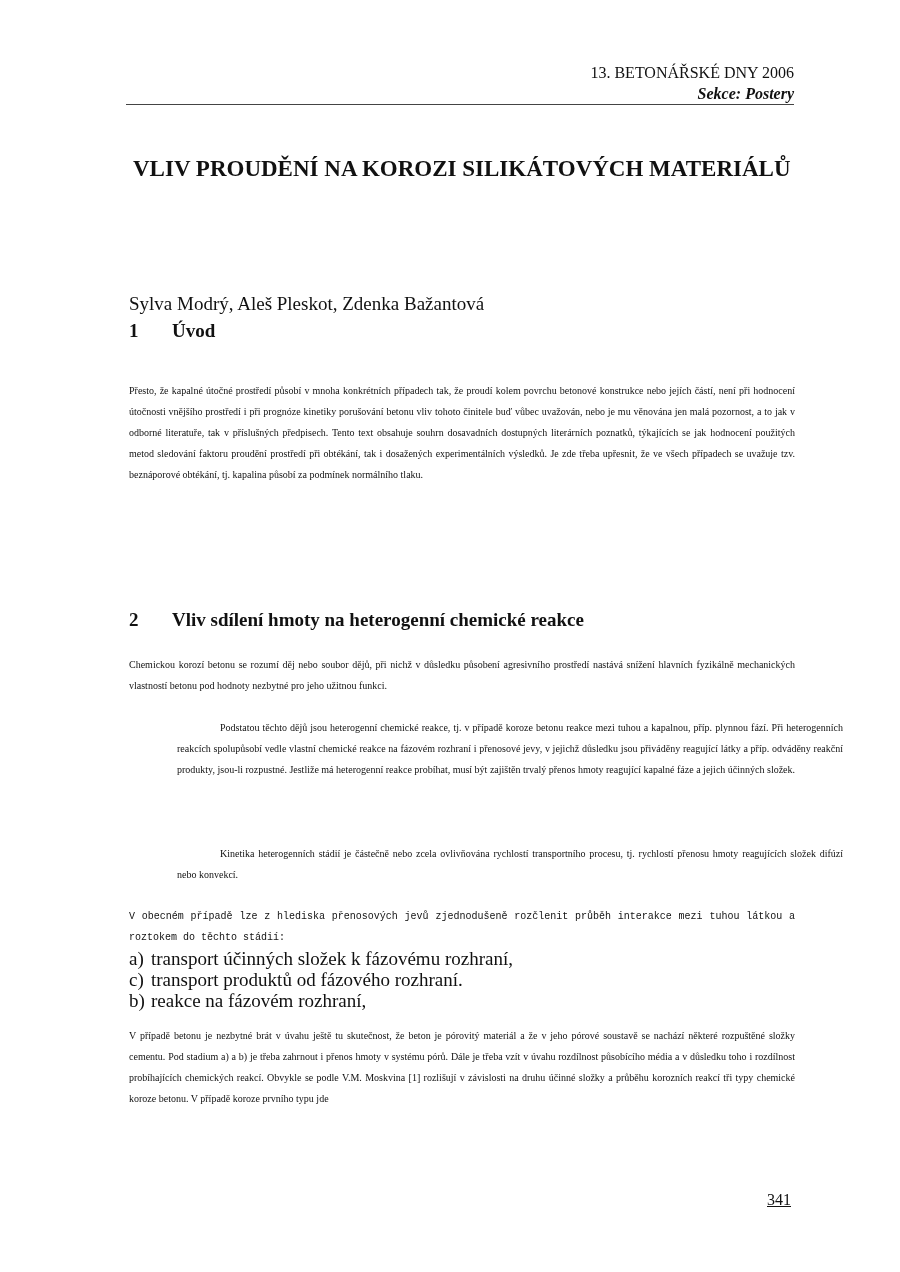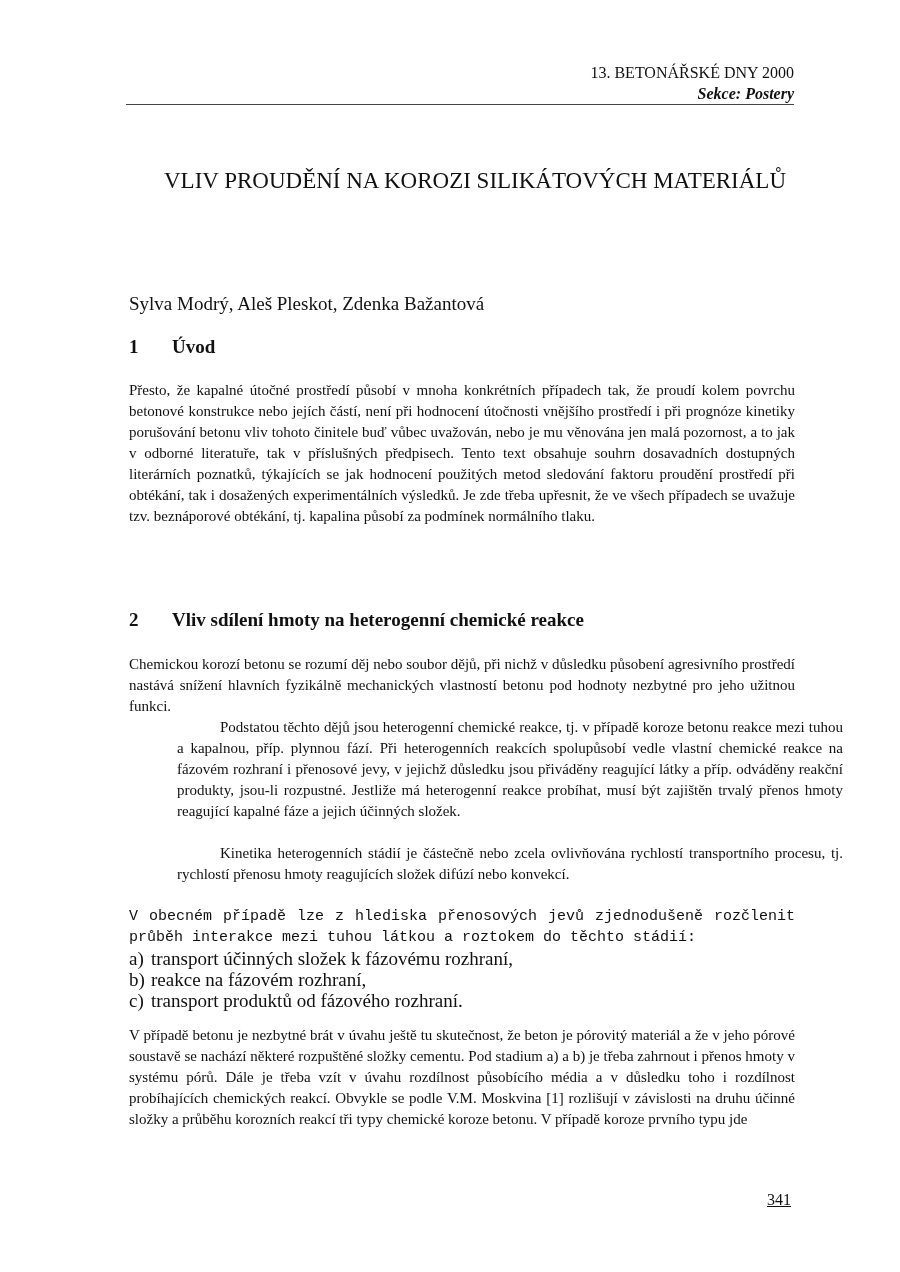--- a/index.html
+++ b/index.html
@@ -2,56 +2,56 @@
 <html><head>
 <meta charset="utf-8">
 <style>
   html, body { margin: 0; padding: 0; background: #ffffff; }
   body { width: 900px; height: 1272px; position: relative; overflow: hidden;
          font-family: "Liberation Serif", "DejaVu Serif", serif; color: #111; }
   .hdr { position: absolute; right: 106px; top: 62px; text-align: right; font-size: 16px; line-height: 21px; }
   .hdr .conf { font-weight: normal; }
   .hdr .sec { font-weight: bold; font-style: italic; }
   .hdr-rule { position: absolute; left: 126px; top: 104px; width: 668px; height: 1px; background: #444; }
-  .title { position: absolute; left: 129px; top: 150px; width: 660px; font-size: 23px; font-weight: normal; line-height: 29px; margin: 16px; text-align: center; }
+  .title { position: absolute; left: 129px; top: 150px; width: 660px; font-size: 23px; font-weight: bold; line-height: 29px; margin: 4px; }
   .authors { position: absolute; left: 129px; top: 249px; font-size: 19px; margin-top: 44px; }
   .h1 { position: absolute; left: 129px; font-size: 19px; font-weight: bold; margin: 0; }
   .h1 .num { display: inline-block; width: 43px; }
-  .para { position: absolute; left: 129px; width: 666px; font-size: 15px; line-height: 21px; text-align: justify; margin: 0; }
+  .para { position: absolute; left: 129px; width: 666px; font-size: 10px; line-height: 21px; text-align: justify; margin: 0; }
   .para.indent { text-indent: 43px; margin-left: 48px; }
   .list { position: absolute; left: 129px; width: 666px; font-size: 19px; line-height: 21px; margin: 0; padding: 0; list-style: none; }
   .list li .m { display: inline-block; width: 22px; }
   .pageno { position: absolute; left: 767px; top: 1191px; font-size: 16px; text-decoration: underline; }
 </style>
 </head>
 <body>
 
 <div class="hdr">
-  <div class="conf">13. BETONÁŘSKÉ DNY 2000</div>
+  <div class="conf">13. BETONÁŘSKÉ DNY 2006</div>
   <div class="sec">Sekce: Postery</div>
 </div>
 <div class="hdr-rule"></div>
 
 <h1 class="title">VLIV PROUDĚNÍ NA KOROZI SILIKÁTOVÝCH MATERIÁLŮ</h1>
 <div class="authors">Sylva Modrý, Aleš Pleskot, Zdenka Bažantová</div>
 
-<h2 class="h1" style="top:336px;">
+<h2 class="h1" style="top:320px;">
   <span class="num">1</span><span>Úvod</span>
 </h2>
 <p class="para" style="top:380px;">Přesto, že kapalné útočné prostředí působí v mnoha konkrétních případech tak, že proudí kolem povrchu betonové konstrukce nebo jejích částí, není při hodnocení útočnosti vnějšího prostředí i při prognóze kinetiky porušování betonu vliv tohoto činitele buď vůbec uvažován, nebo je mu věnována jen malá pozornost, a to jak v odborné literatuře, tak v příslušných předpisech. Tento text obsahuje souhrn dosavadních dostupných literárních poznatků, týkajících se jak hodnocení použitých metod sledování faktoru proudění prostředí při obtékání, tak i dosažených experimentálních výsledků. Je zde třeba upřesnit, že ve všech případech se uvažuje tzv. beznáporové obtékání, tj. kapalina působí za podmínek normálního tlaku.</p>
 
 <h2 class="h1" style="top:609px;">
   <span class="num">2</span><span>Vliv sdílení hmoty na heterogenní chemické reakce</span>
 </h2>
 <p class="para" style="top:654px;">Chemickou korozí betonu se rozumí děj nebo soubor dějů, při nichž v důsledku působení agresivního prostředí nastává snížení hlavních fyzikálně mechanických vlastností betonu pod hodnoty nezbytné pro jeho užitnou funkci.</p>
 <p class="para indent" style="top:717px;">Podstatou těchto dějů jsou heterogenní chemické reakce, tj. v případě koroze betonu reakce mezi tuhou a kapalnou, příp. plynnou fází. Při heterogenních reakcích spolupůsobí vedle vlastní chemické reakce na fázovém rozhraní i přenosové jevy, v jejichž důsledku jsou přiváděny reagující látky a příp. odváděny reakční produkty, jsou-li rozpustné. Jestliže má heterogenní reakce probíhat, musí být zajištěn trvalý přenos hmoty reagující kapalné fáze a jejich účinných složek.</p>
 <p class="para indent" style="top:843px;">Kinetika heterogenních stádií je částečně nebo zcela ovlivňována rychlostí transportního procesu, tj. rychlostí přenosu hmoty reagujících složek difúzí nebo konvekcí.</p>
 <p class="para" style="top:906px;font-family:Liberation Mono, monospace;">V obecném případě lze z hlediska přenosových jevů zjednodušeně rozčlenit průběh interakce mezi tuhou látkou a roztokem do těchto stádií:</p>
 
 <ul class="list" style="top:948px;">
   <li><span class="m">a)</span><span>transport účinných složek k fázovému rozhraní,</span></li>
+  <li><span class="m">c)</span><span>transport produktů od fázového rozhraní.</span></li>
   <li><span class="m">b)</span><span>reakce na fázovém rozhraní,</span></li>
-  <li><span class="m">c)</span><span>transport produktů od fázového rozhraní.</span></li>
 </ul>
 
 <p class="para" style="top:1025px;">V případě betonu je nezbytné brát v úvahu ještě tu skutečnost, že beton je pórovitý materiál a že v jeho pórové soustavě se nachází některé rozpuštěné složky cementu. Pod stadium a) a b) je třeba zahrnout i přenos hmoty v systému pórů. Dále je třeba vzít v úvahu rozdílnost působícího média a v důsledku toho i rozdílnost probíhajících chemických reakcí. Obvykle se podle V.M. Moskvina [1] rozlišují v závislosti na druhu účinné složky a průběhu korozních reakcí tři typy chemické koroze betonu. V případě koroze prvního typu jde</p>
 
 <div class="pageno">341</div>
 
 </body></html>

